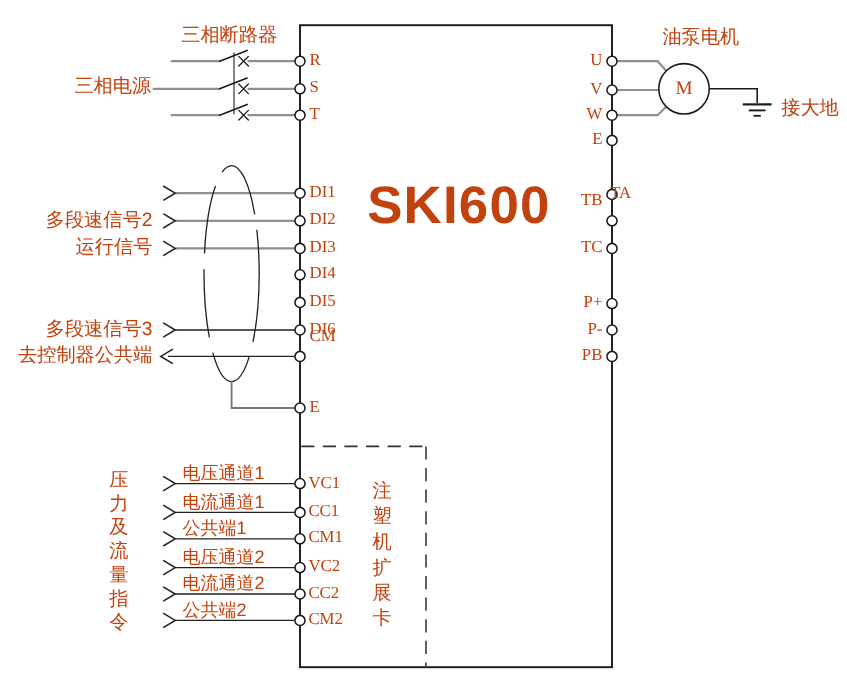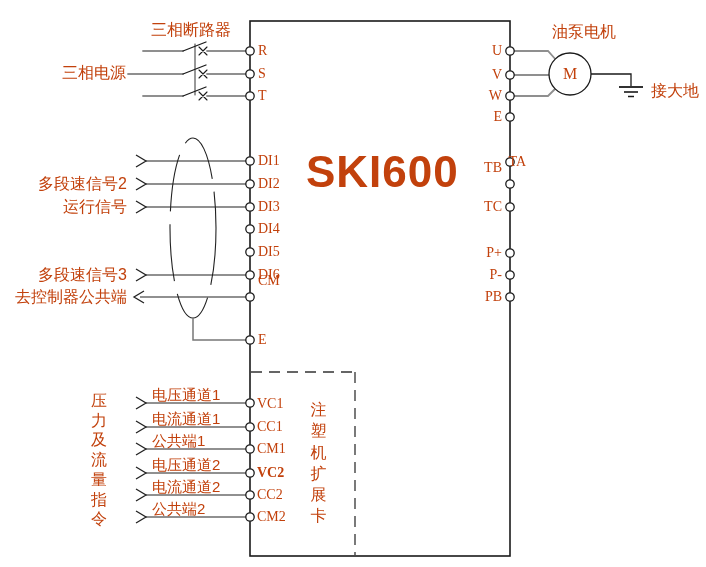--- a/index.html
+++ b/index.html
@@ -174,21 +174,21 @@
   <div class="lbl code" style="left:258px; top:199px;">DI3</div>
   <div class="lbl code" style="left:258px; top:221px;">DI4</div>
   <div class="lbl code" style="left:258px; top:244px;">DI5</div>
   <div class="lbl code" style="left:258px; top:267px;">DI6</div>
   <div class="lbl code" style="left:258px; top:273px;">CM</div>
   <div class="lbl code" style="left:258px; top:332px;">E</div>
 
   <div class="lbl code" style="left:257px; top:396px;">VC1</div>
   <div class="lbl code" style="left:257px; top:419px;">CC1</div>
   <div class="lbl code" style="left:257px; top:441px;">CM1</div>
-  <div class="lbl code" style="left:257px; top:465px;font-weight:bold;">VC2</div>
+  <div class="lbl code" style="left:257px; top:465px;">VC2</div>
   <div class="lbl code" style="left:257px; top:487px;">CC2</div>
   <div class="lbl code" style="left:257px; top:509px;">CM2</div>
 
   <div class="lbl code right-align" style="left:462px; top:43px;  width:40px;">U</div>
   <div class="lbl code right-align" style="left:462px; top:67px;  width:40px;">V</div>
   <div class="lbl code right-align" style="left:462px; top:88px;  width:40px;">W</div>
   <div class="lbl code right-align" style="left:462px; top:109px; width:40px;">E</div>
 
   <div class="lbl code right-align" style="left:486px; top:154px; width:40px;">TA</div>
   <div class="lbl code right-align" style="left:462px; top:160px; width:40px;">TB</div>

